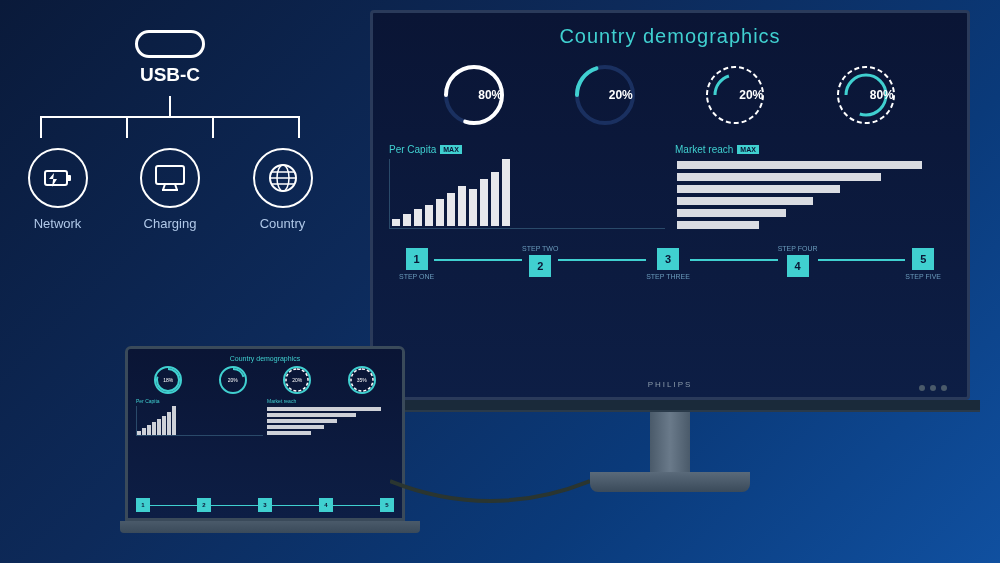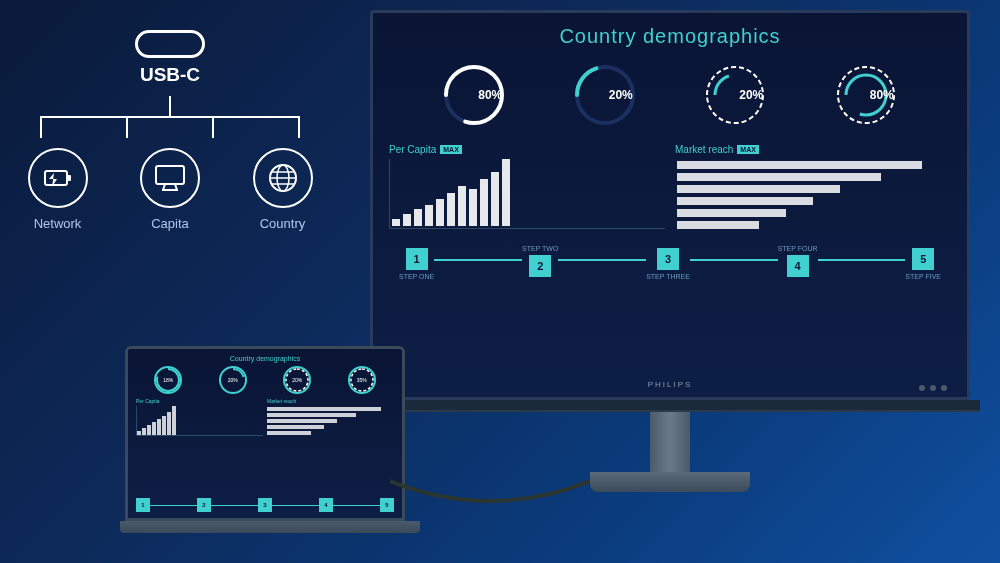--- a/index.html
+++ b/index.html
@@ -501,21 +501,21 @@
 
     <div class="icon-item">
       <div class="icon-circle">
         <svg width="36" height="36" viewBox="0 0 36 36">
           <rect x="4" y="6" width="28" height="18" rx="2" stroke="white" stroke-width="2" fill="none"></rect>
           <line x1="13" y1="24" x2="11" y2="30" stroke="white" stroke-width="2"></line>
           <line x1="23" y1="24" x2="25" y2="30" stroke="white" stroke-width="2"></line>
           <line x1="10" y1="30" x2="26" y2="30" stroke="white" stroke-width="2"></line>
         </svg>
       </div>
-      <span class="icon-label">Capita</span>
+      <span class="icon-label">Charging</span>
     </div>
 
 
     <div class="icon-item">
       <div class="icon-circle">
         <svg width="36" height="36" viewBox="0 0 36 36">
           <circle cx="18" cy="18" r="13" stroke="white" stroke-width="2" fill="none"></circle>
           <ellipse cx="18" cy="18" rx="6" ry="13" stroke="white" stroke-width="1.5" fill="none"></ellipse>
           <line x1="5" y1="18" x2="31" y2="18" stroke="white" stroke-width="1.5"></line>
           <line x1="7" y1="12" x2="29" y2="12" stroke="white" stroke-width="1.5"></line>

